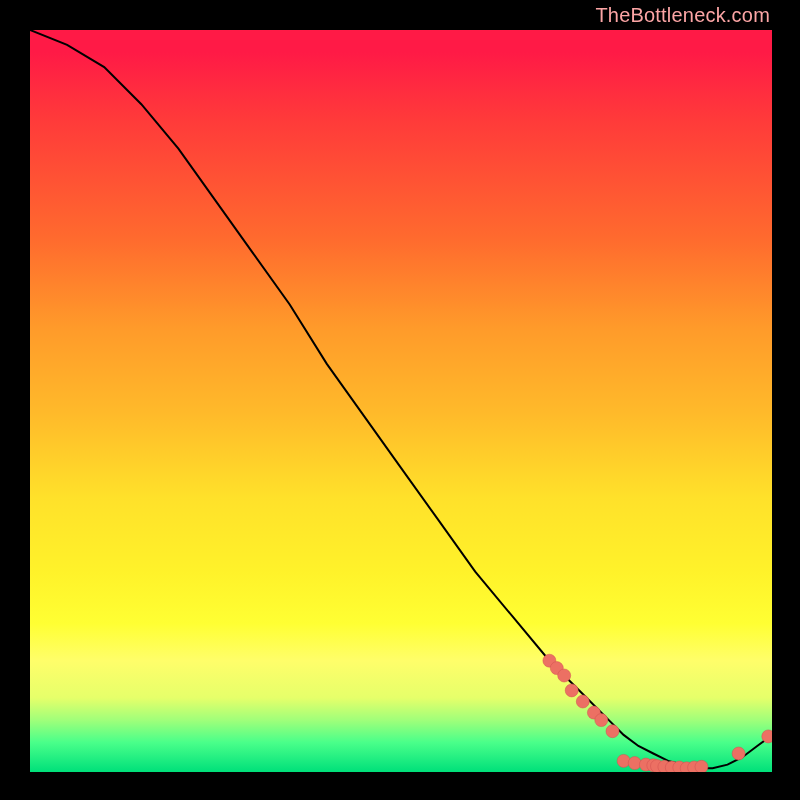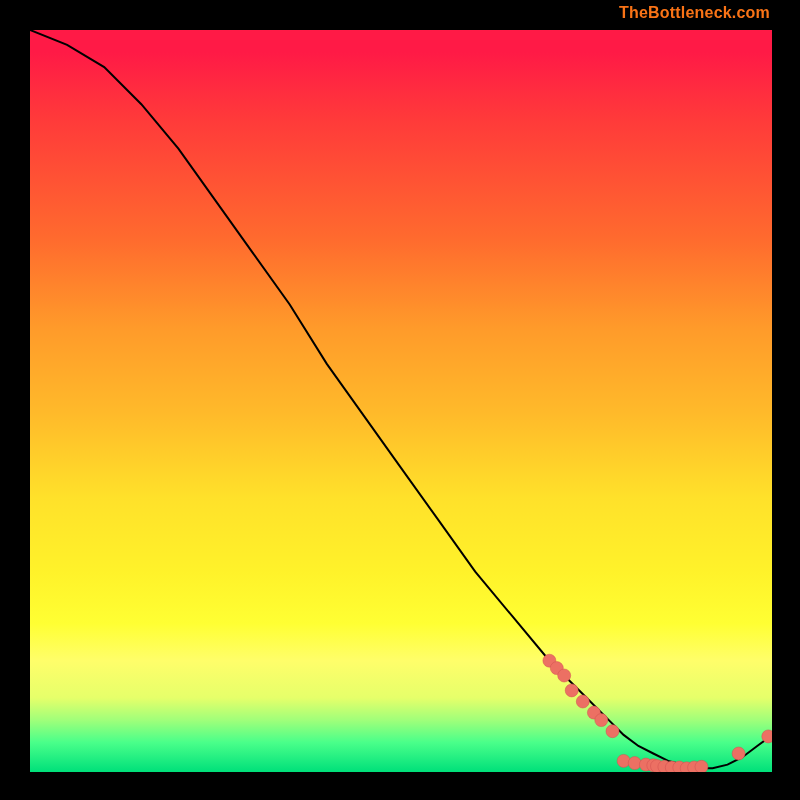--- a/index.html
+++ b/index.html
@@ -39,23 +39,23 @@
       #e6ff6a 90%,
       #a0ff7a 93%,
       #4aff8a 96%,
       #00e07a 100%
     );
   }
   .watermark {
     position: absolute;
     top: 4px;
     right: 30px;
-    color: #f97316;
-    font-size: 16px;
-    font-weight: 700;
+    color: #fca5a5;
+    font-size: 20px;
+    font-weight: 400;
     letter-spacing: 0.2px;
     user-select: none;
   }
   svg.overlay {
     position: absolute;
     left: 0;
     top: 0;
     width: 742px;
     height: 742px;
   }

